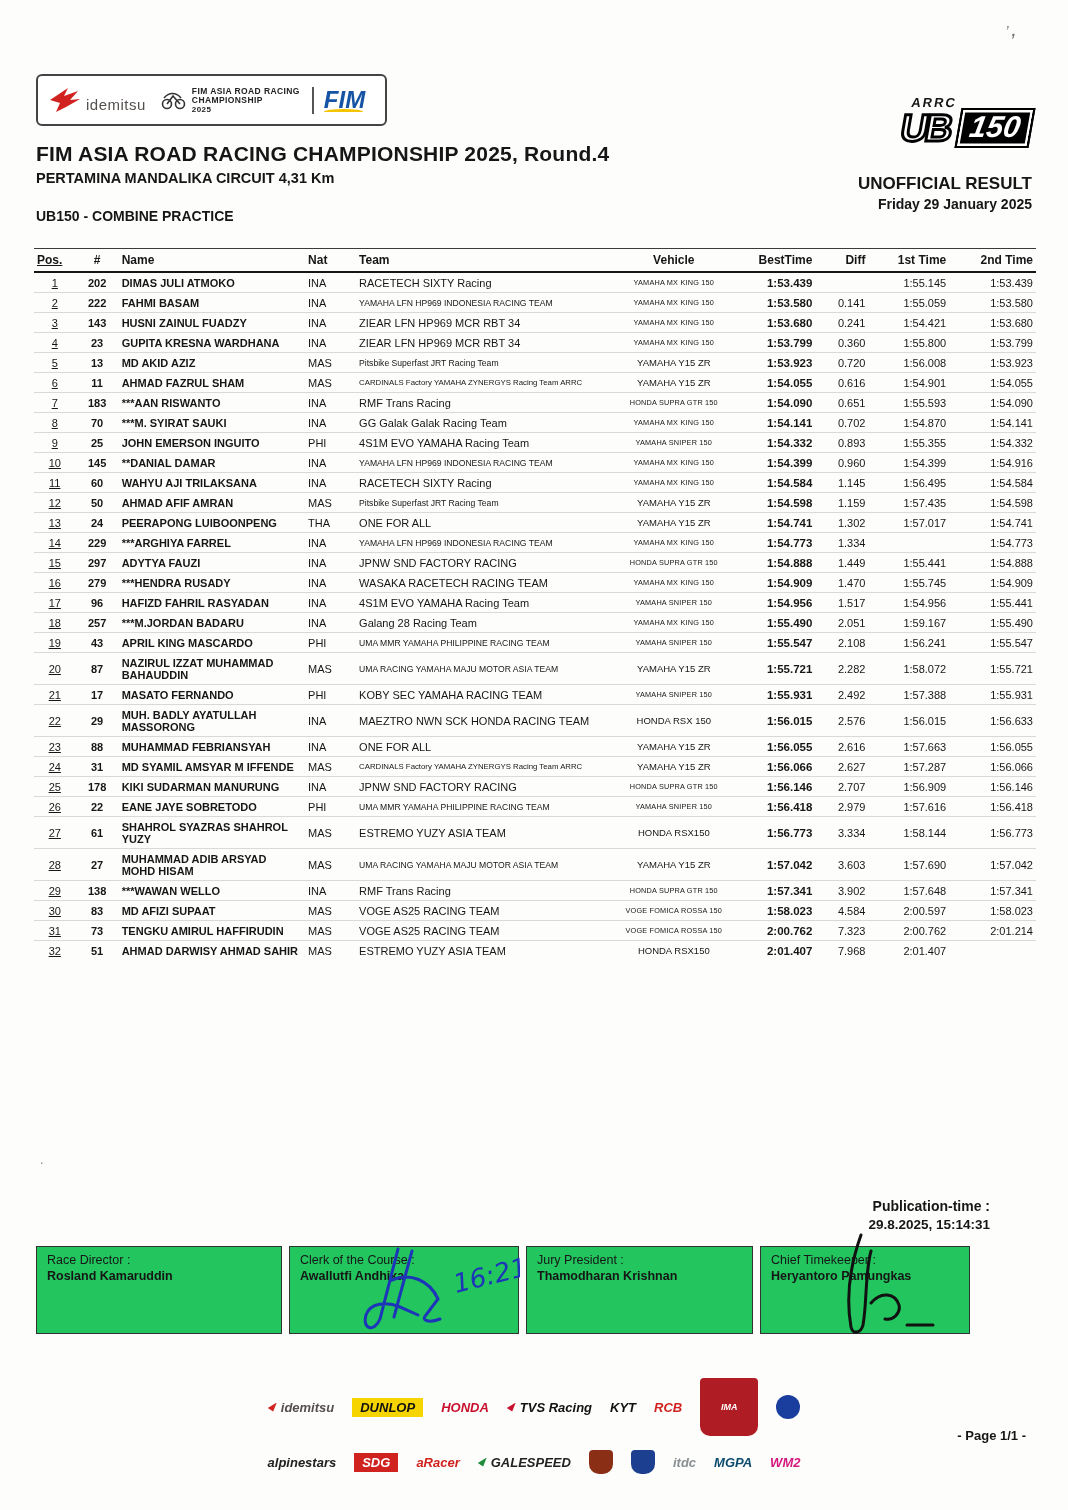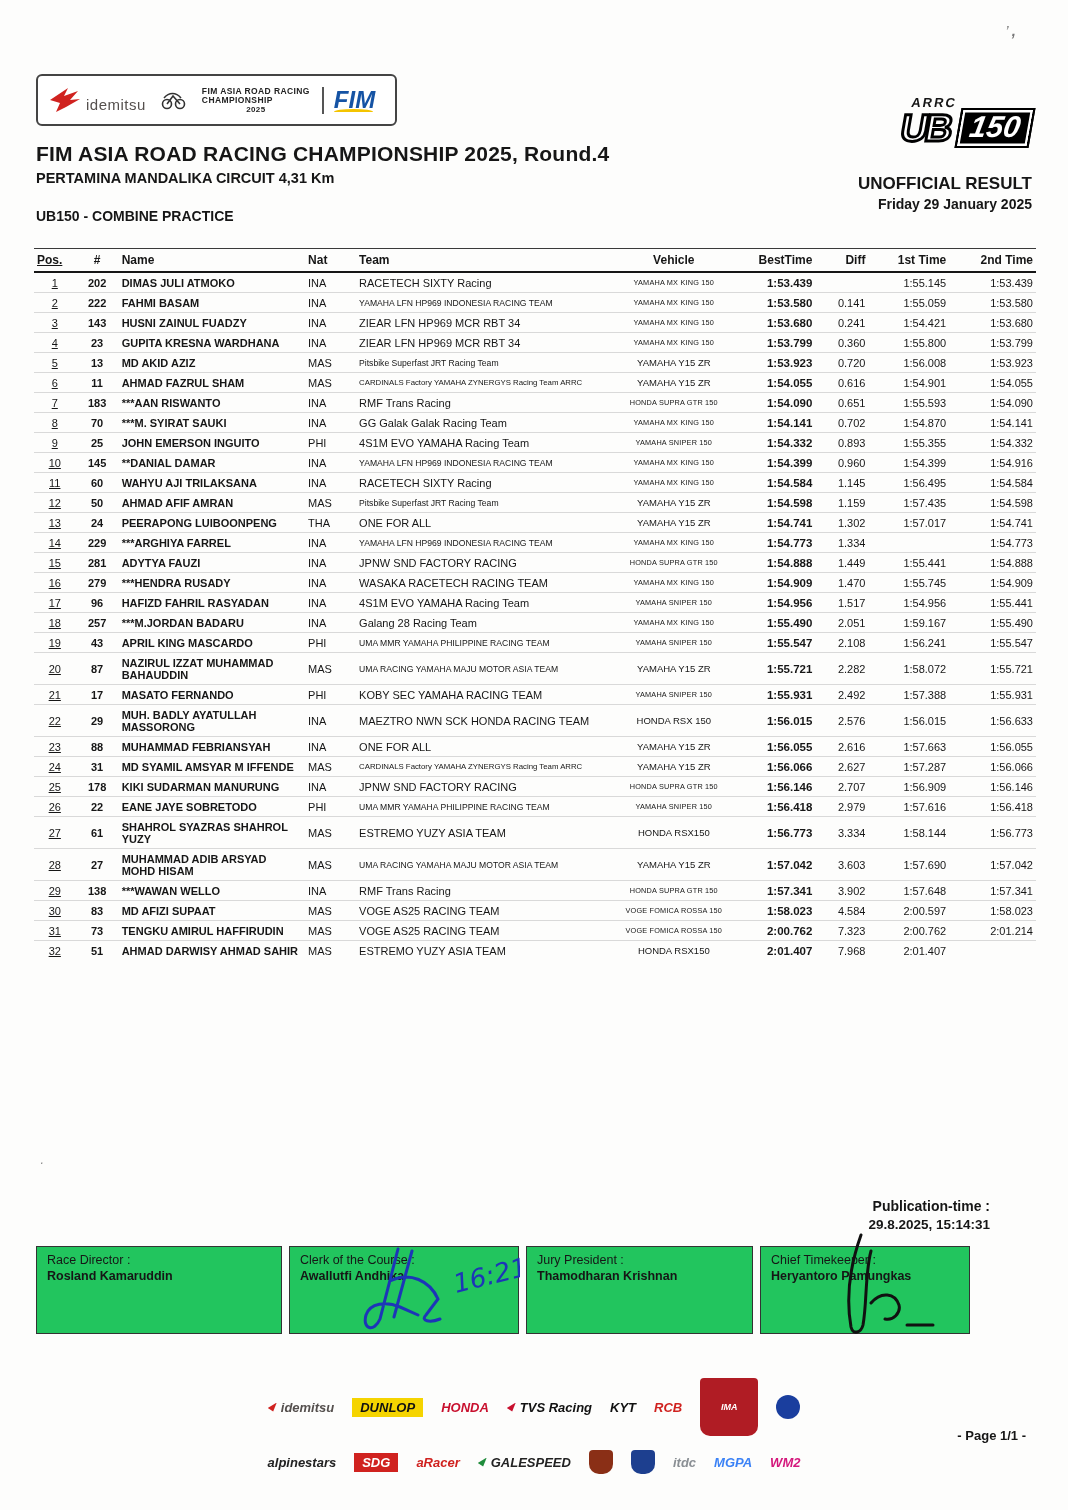--- a/index.html
+++ b/index.html
@@ -10,23 +10,23 @@
   }
   
   .hdr{position:absolute;left:36px;top:74px;right:36px;}
   .logo-box{
     display:inline-flex;align-items:center;border:2px solid #444;border-radius:6px;
     padding:6px 10px;background:#fff;height:52px;box-sizing:border-box;
   }
   .idemitsu{display:flex;align-items:flex-end;gap:4px;margin-right:14px;}
   .idemitsu .flame{width:34px;height:26px;}
   .idemitsu .id-txt{font-size:15px;color:#55504e;letter-spacing:.5px;}
-  .arrc-mid{display:flex;align-items:center;gap:16px;padding-right:12px;border-right:2px solid #555;}
+  .arrc-mid{display:flex;align-items:center;gap:6px;padding-right:12px;border-right:2px solid #555;}
   .arrc-mid .lines{font-weight:bold;font-size:8.5px;line-height:9px;letter-spacing:.4px;color:#222;}
-  .arrc-mid .yr{text-align:center;font-size:8px;}
+  .arrc-mid .yr{text-align:left;font-size:8px;}
   .fim-logo{font-style:italic;font-weight:900;font-size:24px;color:#1553a4;padding:0 10px;position:relative;}
   .fim-logo .swoosh{position:absolute;left:10px;right:12px;bottom:2px;height:3px;background:#f4c400;border-radius:50%/100% 100% 0 0;}
   .title{margin-top:16px;font-size:21px;font-weight:bold;letter-spacing:.2px;}
   .subtitle{margin-top:4px;font-size:14.5px;font-weight:bold;}
   .section-title{margin-top:22px;font-size:14px;font-weight:bold;}
   
   .hdr-right{position:absolute;right:0;top:34px;text-align:right;}
   .ub150{display:inline-flex;align-items:center;transform:skewX(-10deg);position:relative;}
   .ub150 .arrc-sm{position:absolute;top:-13px;left:6px;font-weight:900;font-size:13px;letter-spacing:2px;}
   .ub150 .ub{font-weight:900;font-size:38px;line-height:34px;color:#fff;letter-spacing:-3px;
@@ -308,21 +308,21 @@
           <td class="c-nat">INA</td>
           <td class="c-team small">YAMAHA LFN HP969 INDONESIA RACING TEAM</td>
           <td class="c-veh vsmall">YAMAHA MX KING 150</td>
           <td class="c-best">1:54.773</td>
           <td class="c-diff">1.334</td>
           <td class="c-t1"></td>
           <td class="c-t2">1:54.773</td>
         </tr>
         <tr>
           <td class="c-pos">15</td>
-          <td class="c-num">281</td>
+          <td class="c-num">297</td>
           <td class="c-name">ADYTYA FAUZI</td>
           <td class="c-nat">INA</td>
           <td class="c-team">JPNW SND FACTORY RACING</td>
           <td class="c-veh vsmall">HONDA SUPRA GTR 150</td>
           <td class="c-best">1:54.888</td>
           <td class="c-diff">1.449</td>
           <td class="c-t1">1:55.441</td>
           <td class="c-t2">1:54.888</td>
         </tr>
         <tr>
@@ -575,19 +575,19 @@
         <span class="chip" style="color: rgb(255, 255, 255); font-size: 9px; background: rgb(26, 62, 158); padding: 0px; width: 24px; height: 24px; border-radius: 50%;"></span>
       </div>
     <div class="spon-row" id="spon2">
         <span class="chip" style="color: rgb(34, 34, 34); font-size: 13px;">alpinestars</span>
         <span class="chip" style="color: rgb(255, 255, 255); font-size: 13px; background: rgb(208, 34, 31); padding: 2px 8px;">SDG</span>
         <span class="chip" style="color: rgb(208, 34, 31); font-size: 13px;">aRacer</span>
         <span class="chip" style="color: rgb(34, 34, 34); font-size: 13px;"><span style="display: inline-block; width: 9px; height: 9px; margin-right: 4px; background: rgb(31, 140, 59); clip-path: polygon(0px 60%, 100% 0px, 60% 100%);"></span>GALESPEED</span>
         <span class="chip" style="color: rgb(255, 255, 255); font-size: 9px; background: rgb(138, 47, 22); padding: 0px; width: 24px; height: 24px; border-radius: 4px 4px 10px 10px;"></span>
         <span class="chip" style="color: rgb(242, 194, 48); font-size: 9px; background: rgb(29, 63, 143); padding: 0px; width: 24px; height: 24px; border-radius: 4px 4px 10px 10px;"></span>
         <span class="chip" style="color: rgb(138, 143, 148); font-size: 13px;">itdc</span>
-        <span class="chip" style="color: #3b82f6; font-size: 13px;">MGPA</span>
+        <span class="chip" style="color: #0c4a6e; font-size: 13px;">MGPA</span>
         <span class="chip" style="color: rgb(212, 24, 124); font-size: 13px;">WM2</span>
       </div>
   </div>
 
   <div class="page-label">- Page 1/1 -</div>
 </div>
 
 </body></html>

